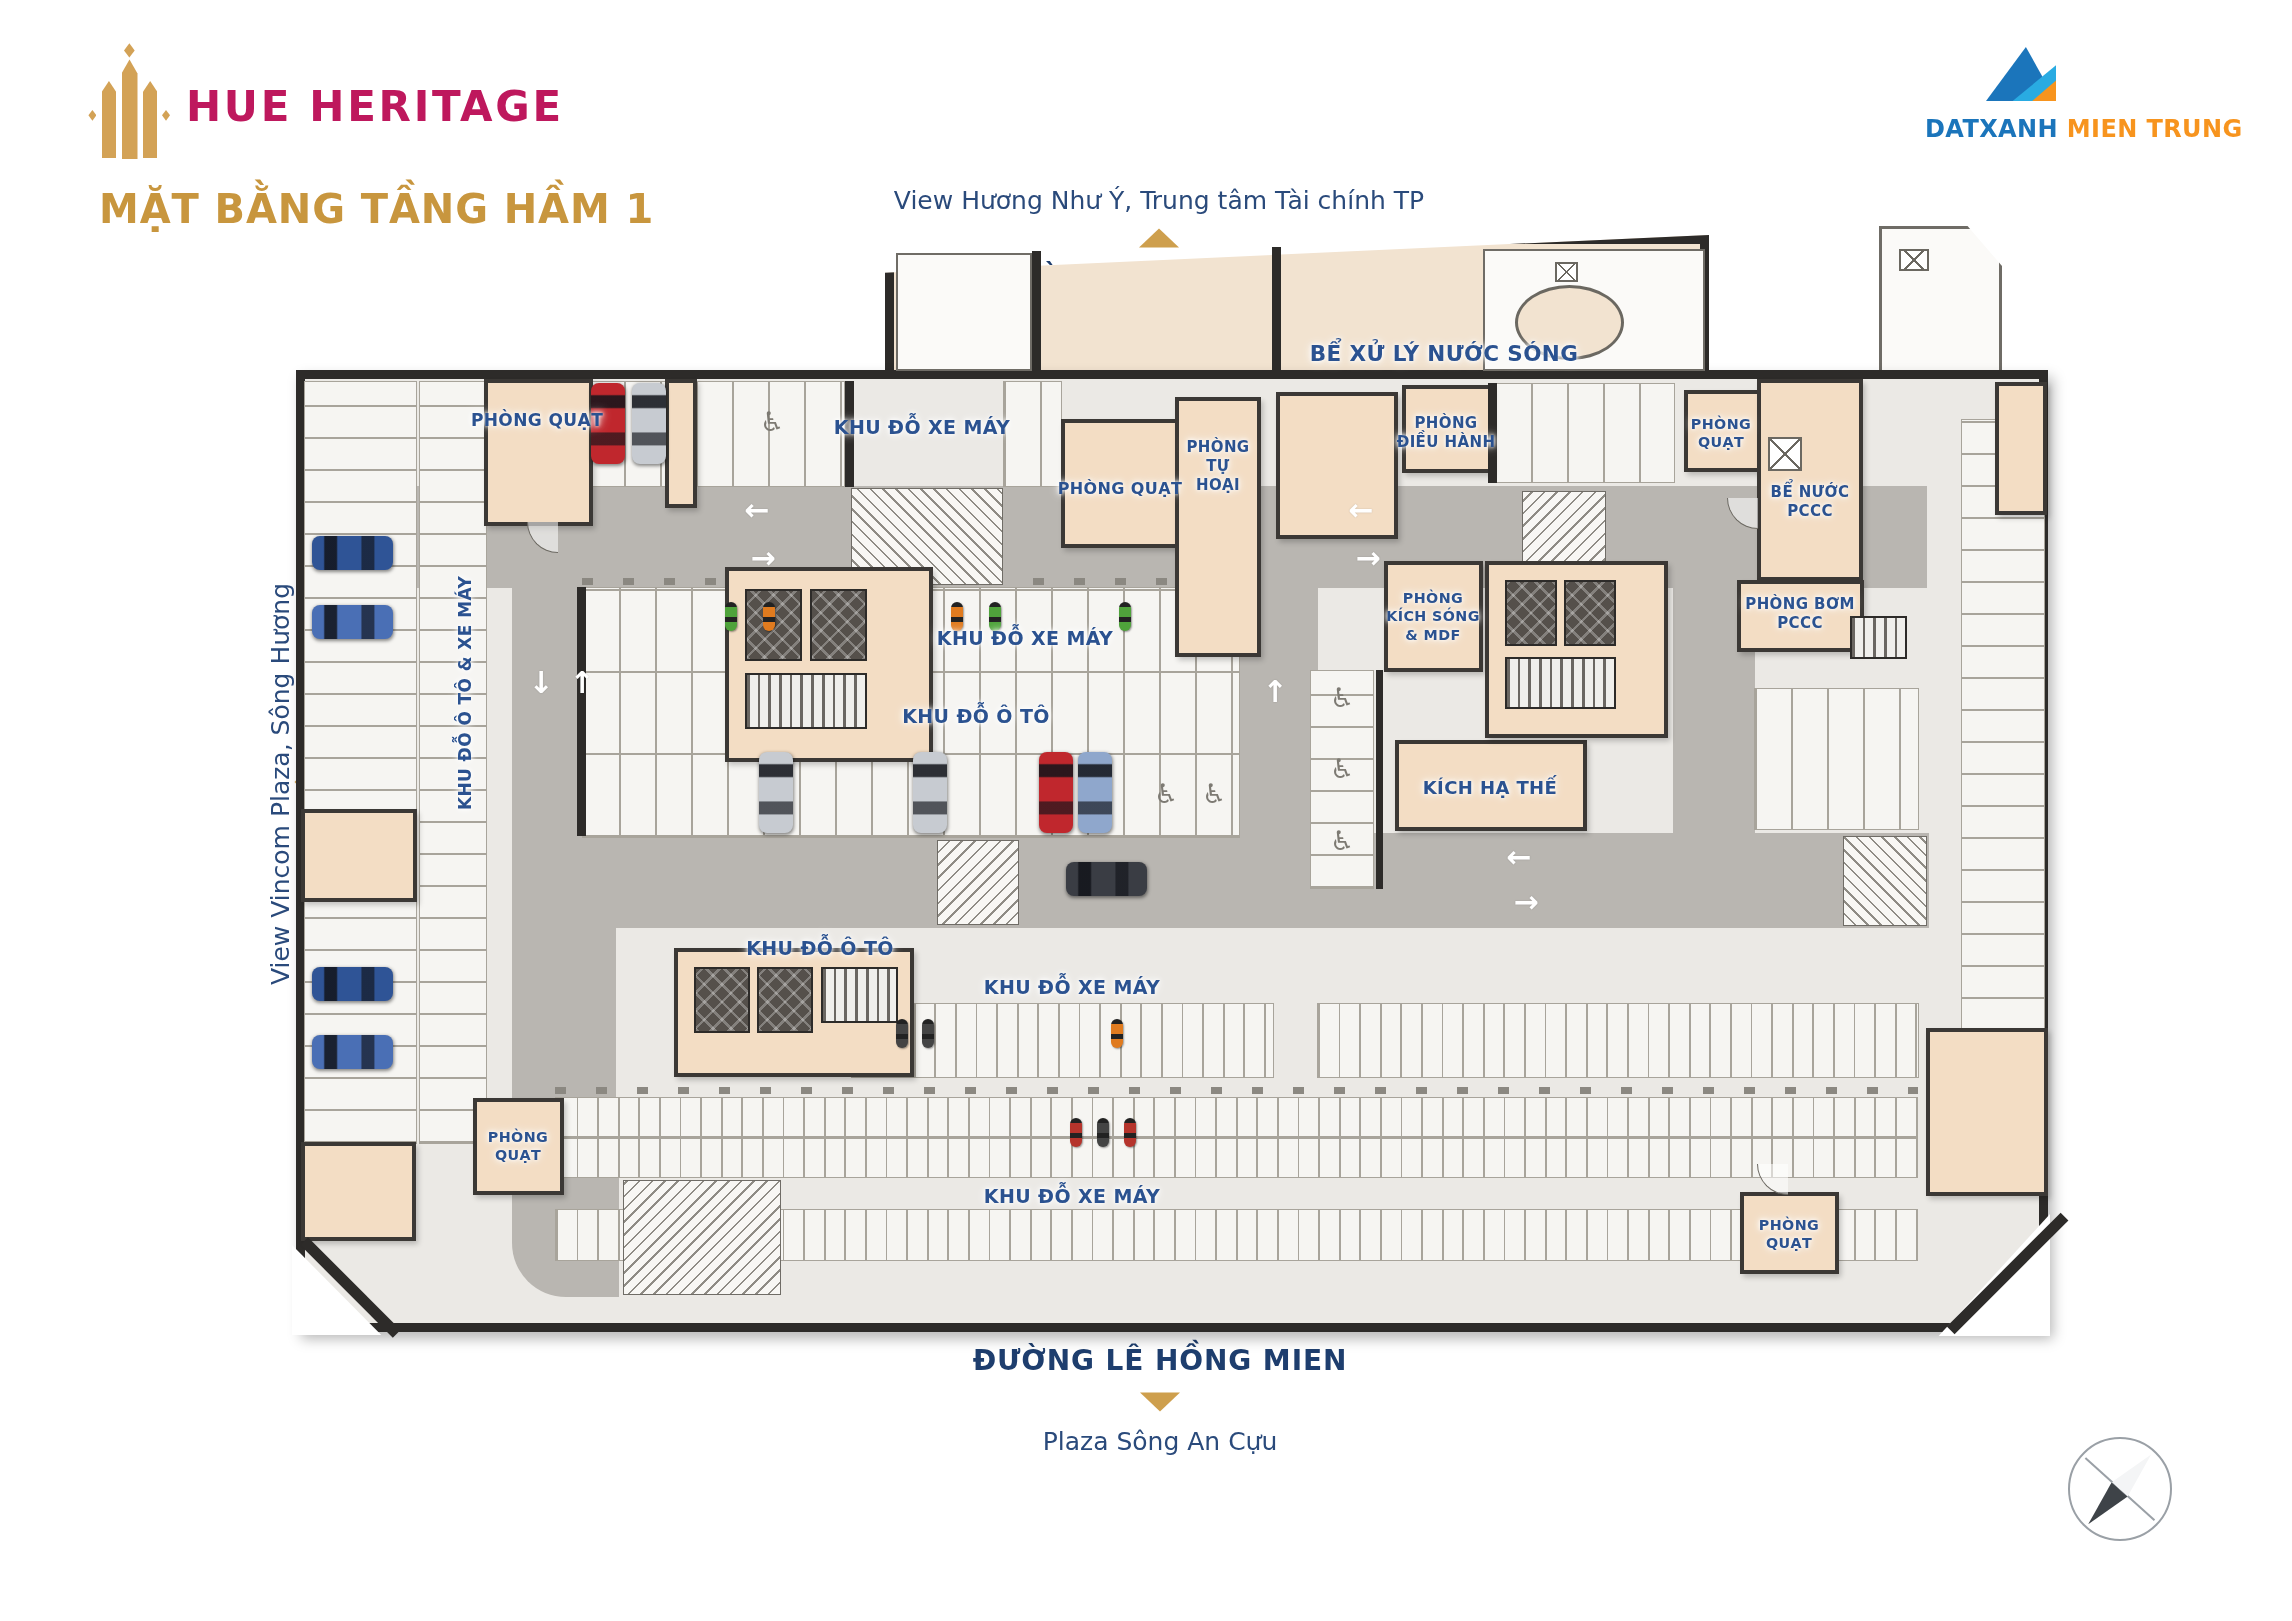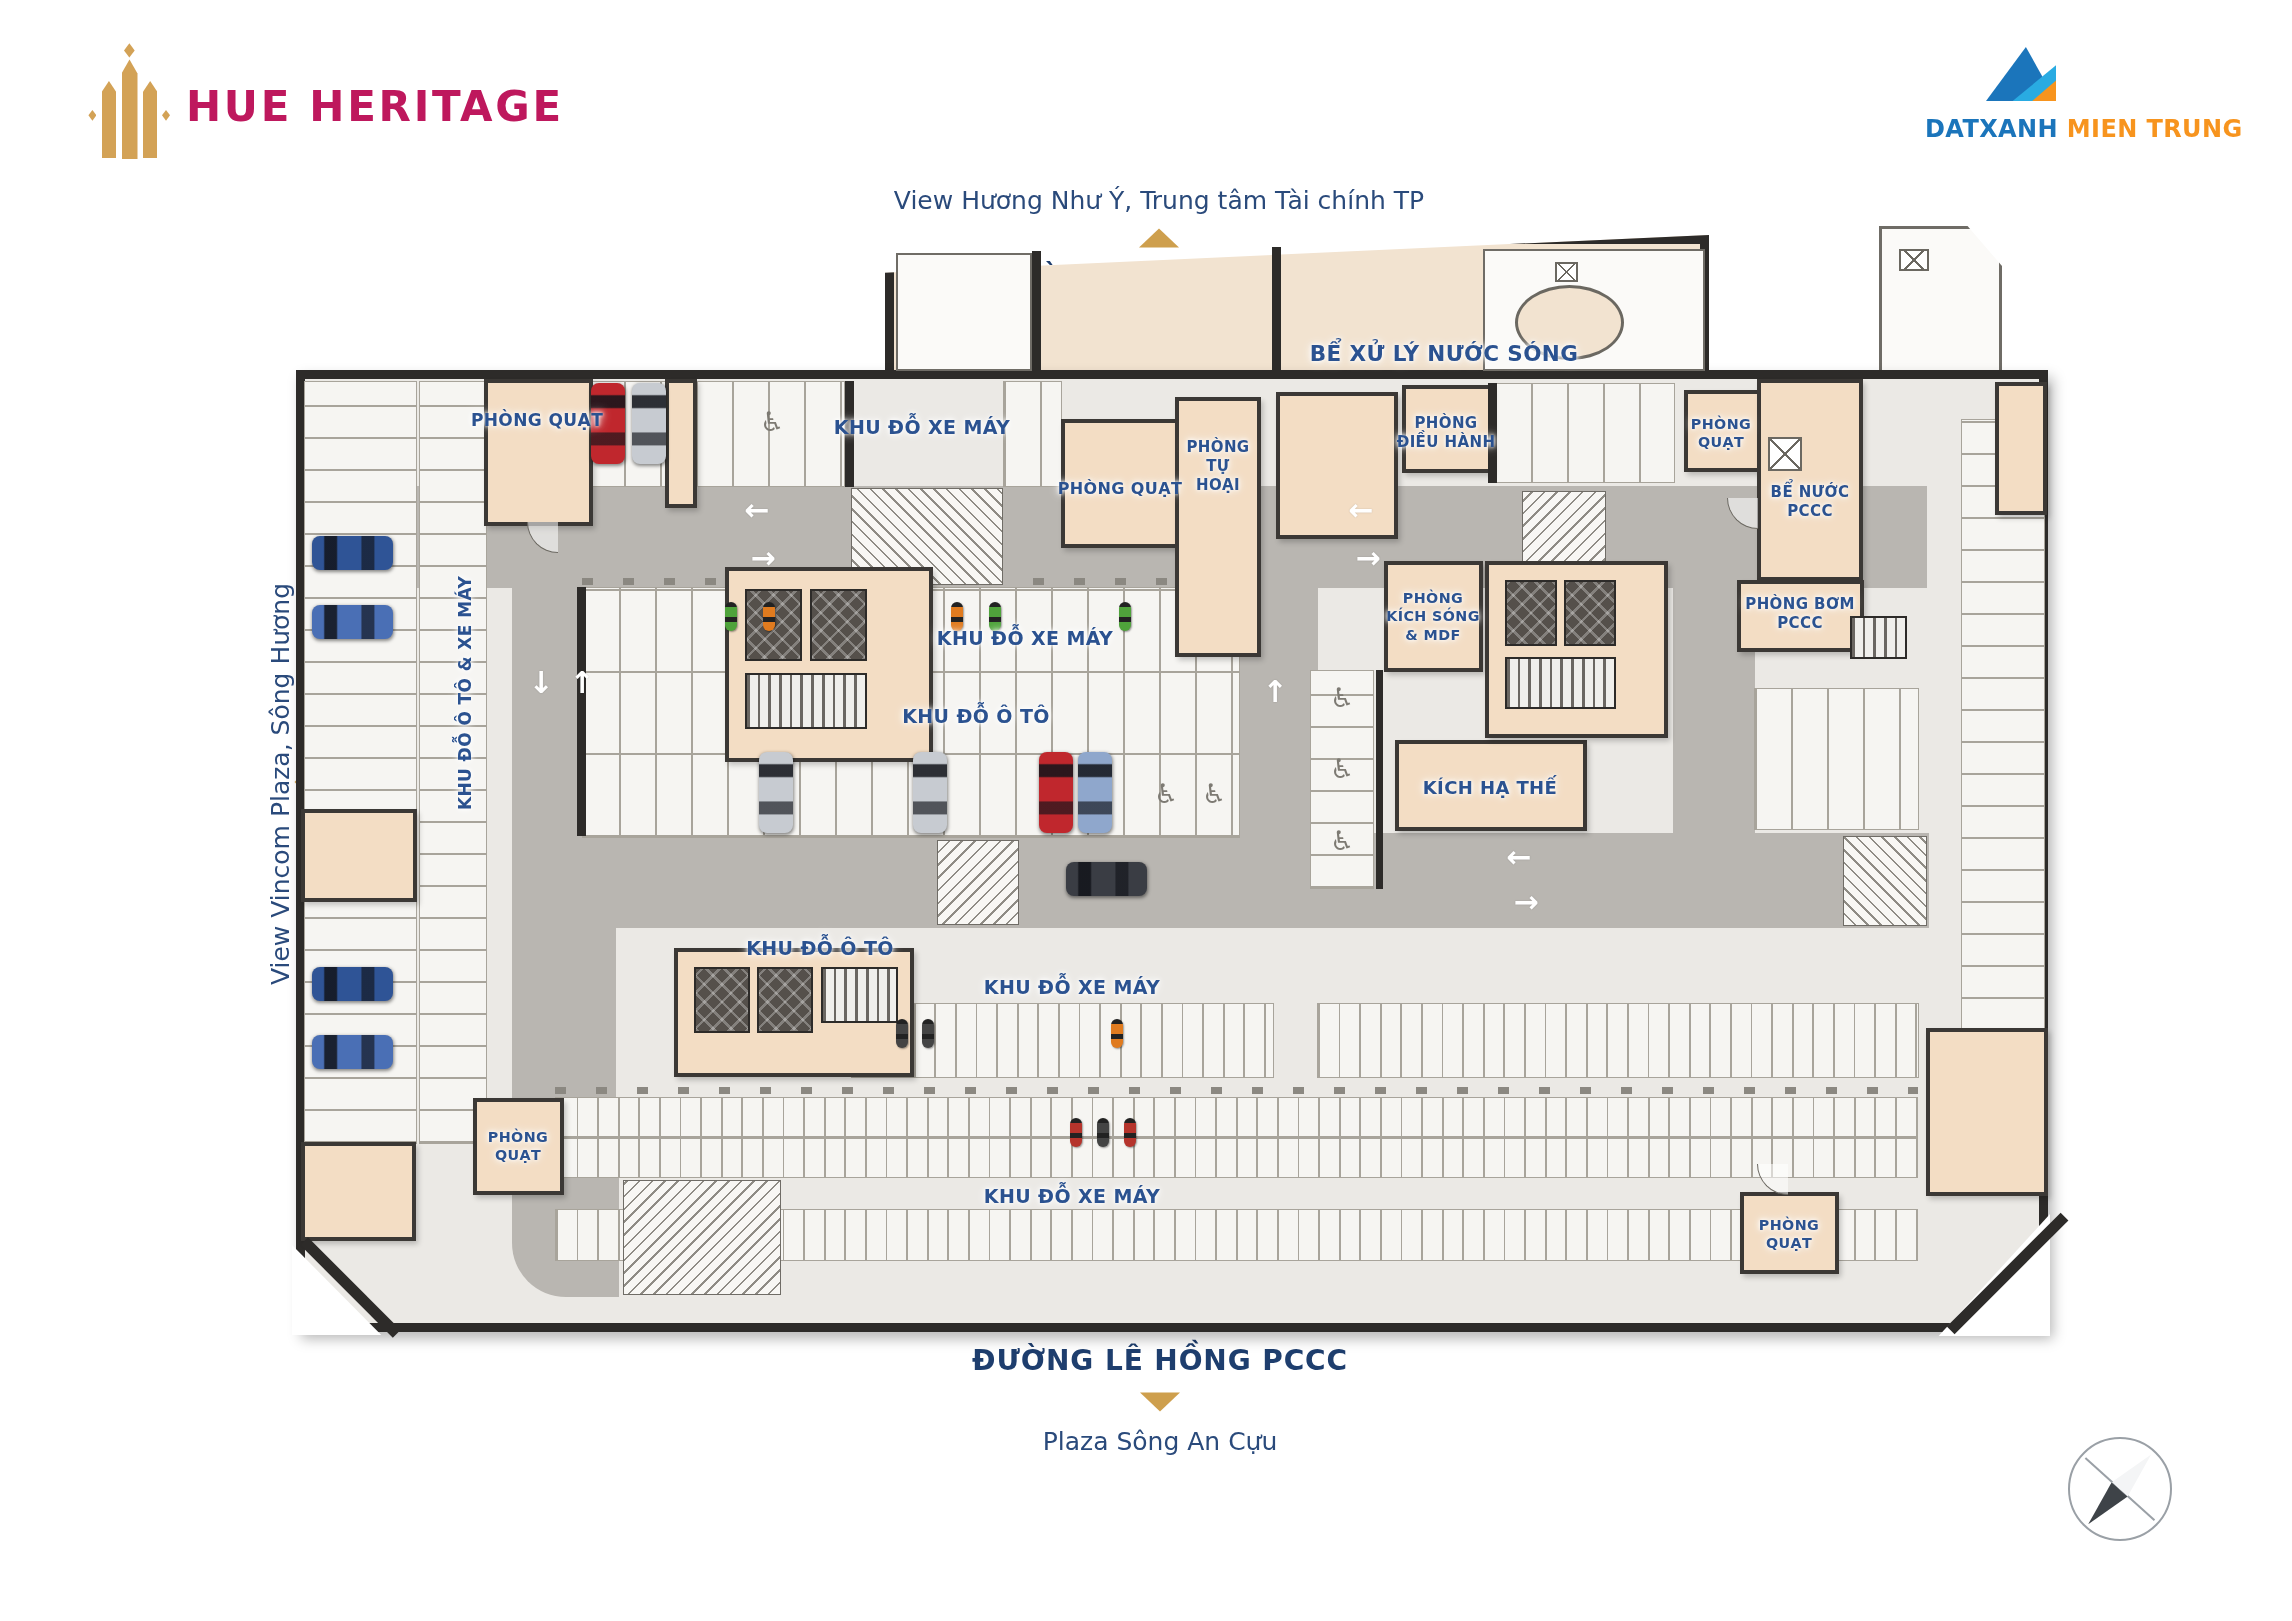--- a/index.html
+++ b/index.html
@@ -81,20 +81,21 @@
 
   <div class="ab" style="left:100px;top:54px;width:72px;height:116px;">
     <div class="bar" style="left:1.8px;top:27px;width:14.3px;height:77px;"></div>
     <div class="bar" style="left:21.5px;top:5.4px;width:16px;height:100px;"></div>
     <div class="bar" style="left:43px;top:27px;width:14.3px;height:77px;"></div>
     <div class="dmd" style="left:24px;top:-10.7px;width:10.7px;height:14.3px;"></div>
     <div class="dmd" style="left:-11.6px;top:56px;width:8px;height:10.7px;"></div>
     <div class="dmd" style="left:62px;top:56px;width:8px;height:10.7px;"></div>
   </div>
   <div class="logo-text" style="left:186px;top:82px;">HUE HERITAGE</div>
+  <div class="page-title" style="left:99px;top:186px;">MẶT BẰNG TẦNG HẦM 1</div>
 
   <div class="dx" style="left:1986px;top:47px;width:70px;height:54px;">
     <div class="dx-t1"></div>
     <div class="dx-t2"></div>
     <div class="dx-t3"></div>
   </div>
   <div class="dx-text" style="left:1899px;top:115px;">
     <span style="color:#1B75BB;">DATXANH</span><span style="color:#F7941E;"> MIEN TRUNG</span>
   </div>
 
@@ -102,21 +103,21 @@
   <div class="tri tri-up" style="left:1159px;top:238px;"></div>
   <div class="streettxt" style="left:1159px;top:278px;">ĐƯỜNG VÕ VĂN TẦN</div>
 
   <div class="viewtxt rotL" style="left:280px;top:784px;">View Vincom Plaza, Sông Hương</div>
   <div class="tri tri-left" style="left:304px;top:782px;"></div>
   <div class="streettxt rotL" style="left:340px;top:802px;">ĐƯỜNG ĐỐNG ĐA</div>
 
   <div class="tri tri-right" style="left:1985px;top:787px;"></div>
   <div class="viewtxt rotR" style="left:2019px;top:797px;">View Hồ Trái Tim</div>
 
-  <div class="streettxt" style="left:1160px;top:1360px;">ĐƯỜNG LÊ HỒNG PCCC</div>
+  <div class="streettxt" style="left:1160px;top:1360px;">ĐƯỜNG LÊ HỒNG MIEN</div>
   <div class="tri tri-down" style="left:1160px;top:1402px;"></div>
   <div class="viewtxt" style="left:1160px;top:1441px;">Plaza Sông An Cựu</div>
 
   <div class="body-shell" style="left:885px;top:235px;width:824px;height:145px;background:#F2E3D0;clip-path:polygon(0 26%,100% 0,100% 100%,0 100%);"></div>
   <div class="white-room" style="left:1879px;top:226px;width:123px;height:154px;clip-path:polygon(0 0,72% 0,100% 26%,100% 100%,0 100%);border-width:3.6px;"></div>
   <div class="body-shell" style="left:296px;top:370px;width:1752px;height:962px;"></div>
 
   <div class="white-room" style="left:896px;top:253px;width:136px;height:118px;"></div>
   <div class="stub" style="left:1032px;top:251px;width:9px;height:120px;"></div>
   <div class="stub" style="left:1272px;top:247px;width:9px;height:124px;"></div>

